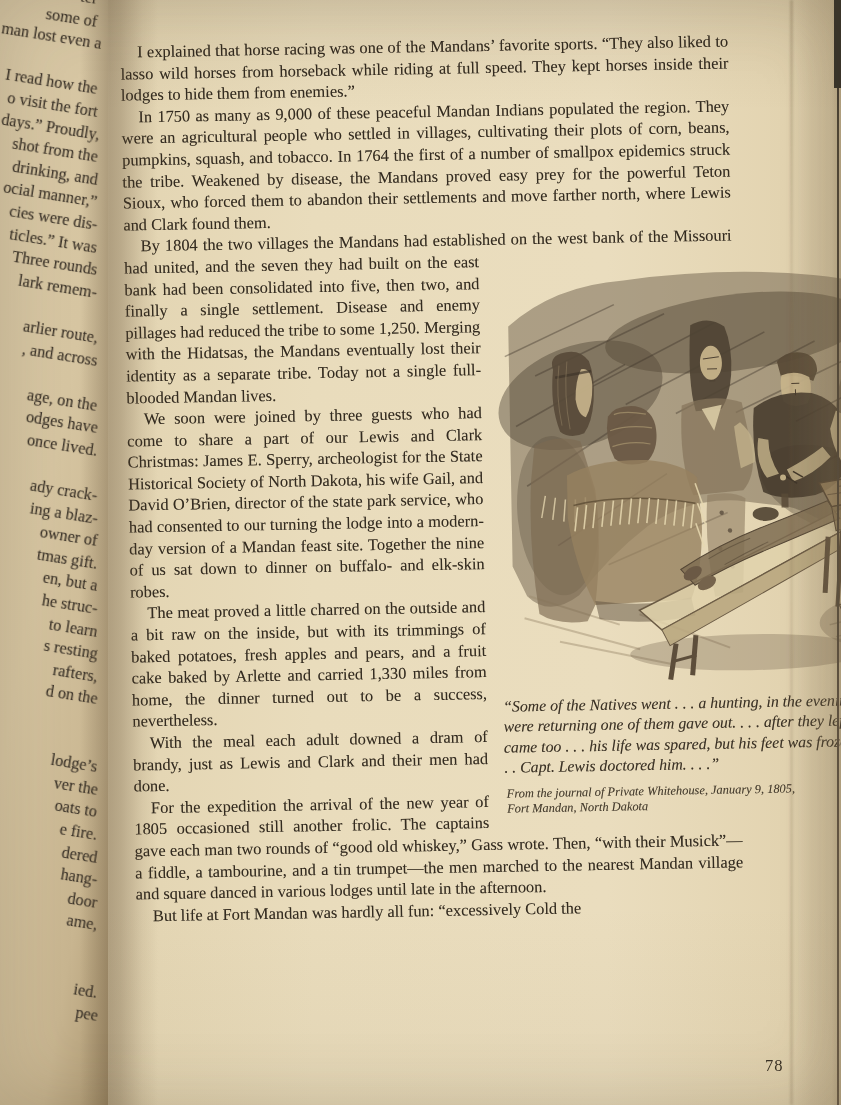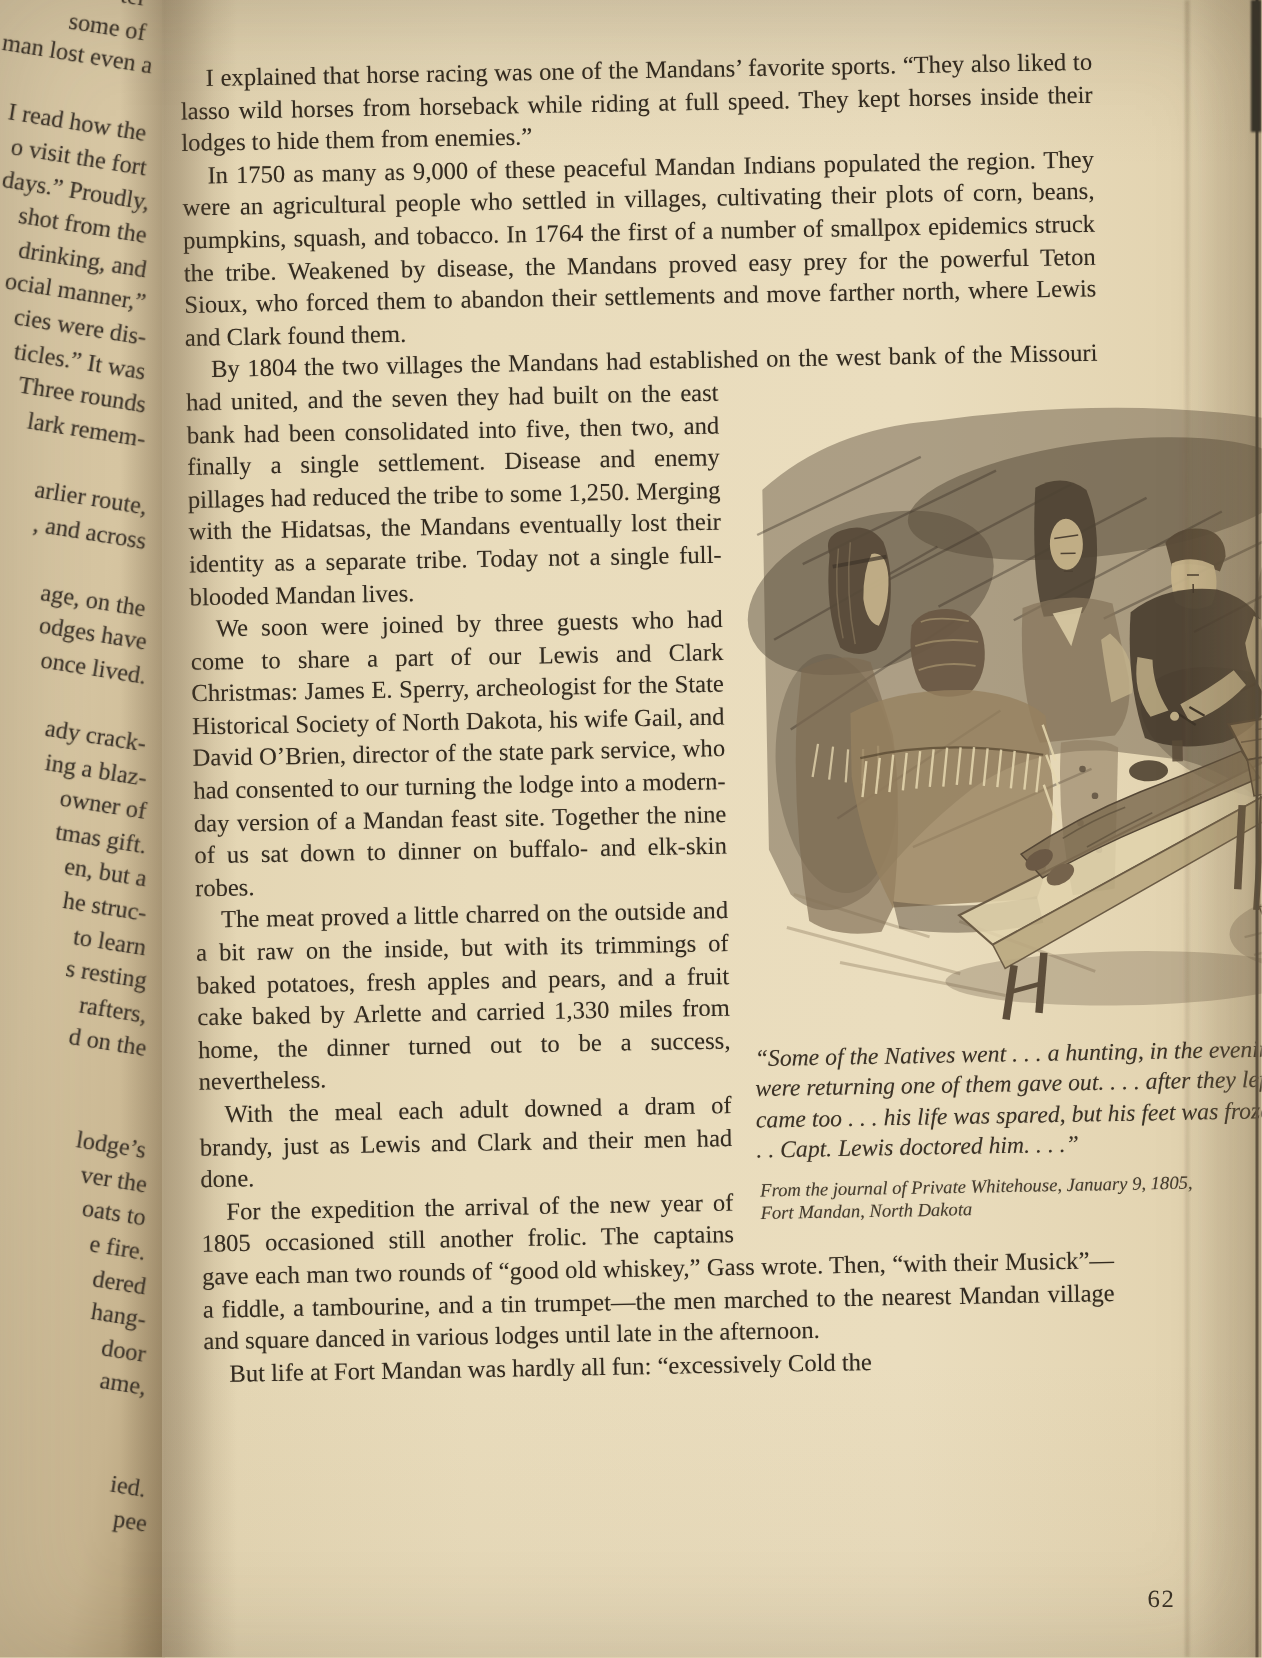--- a/index.html
+++ b/index.html
@@ -377,21 +377,21 @@
       </span>
       <span>of the Missouri had united, and the seven they had built on the east bank had been consolidated into five, then two, and finally a single settlement. Disease and enemy pillages had reduced the tribe to some 1,250. Merging with the Hidatsas, the Mandans eventually lost their identity as a separate tribe. Today not a single full-blooded Mandan lives.</span>
     </p>
     <p>We soon were joined by three guests who had come to share a part of our Lewis and Clark Christmas: James E. Sperry, archeologist for the State Historical Society of North Dakota, his wife Gail, and David O’Brien, director of the state park service, who had consented to our turning the lodge into a modern-day version of a Mandan feast site. Together the nine of us sat down to dinner on buffalo- and elk-skin robes.</p>
     <p>The meat proved a little charred on the outside and a bit raw on the inside, but with its trimmings of baked potatoes, fresh apples and pears, and a fruit cake baked by Arlette and carried 1,330 miles from home, the dinner turned out to be a success, nevertheless.</p>
     <p>With the meal each adult downed a dram of brandy, just as Lewis and Clark and their men had done.</p>
     <p>For the expedition the arrival of the new year of 1805 occasioned still another frolic. The captains gave each man two rounds of “good old whiskey,” Gass wrote. Then, “with their Musick”—a fiddle, a tambourine, and a tin trumpet—the men marched to the nearest Mandan village and square danced in various lodges until late in the afternoon.</p>
     <p>But life at Fort Mandan was hardly all fun: “excessively Cold the</p>
   </div>
 
-  <div class="folio">62</div>
+  <div class="folio">78</div>
 
   <div class="crease"></div>
   <div class="edge-band"></div>
   <div class="edge-line"></div>
   <div class="edge-corner"></div>
 </div>
 
 <div class="vignette"></div>
 
 </body></html>

